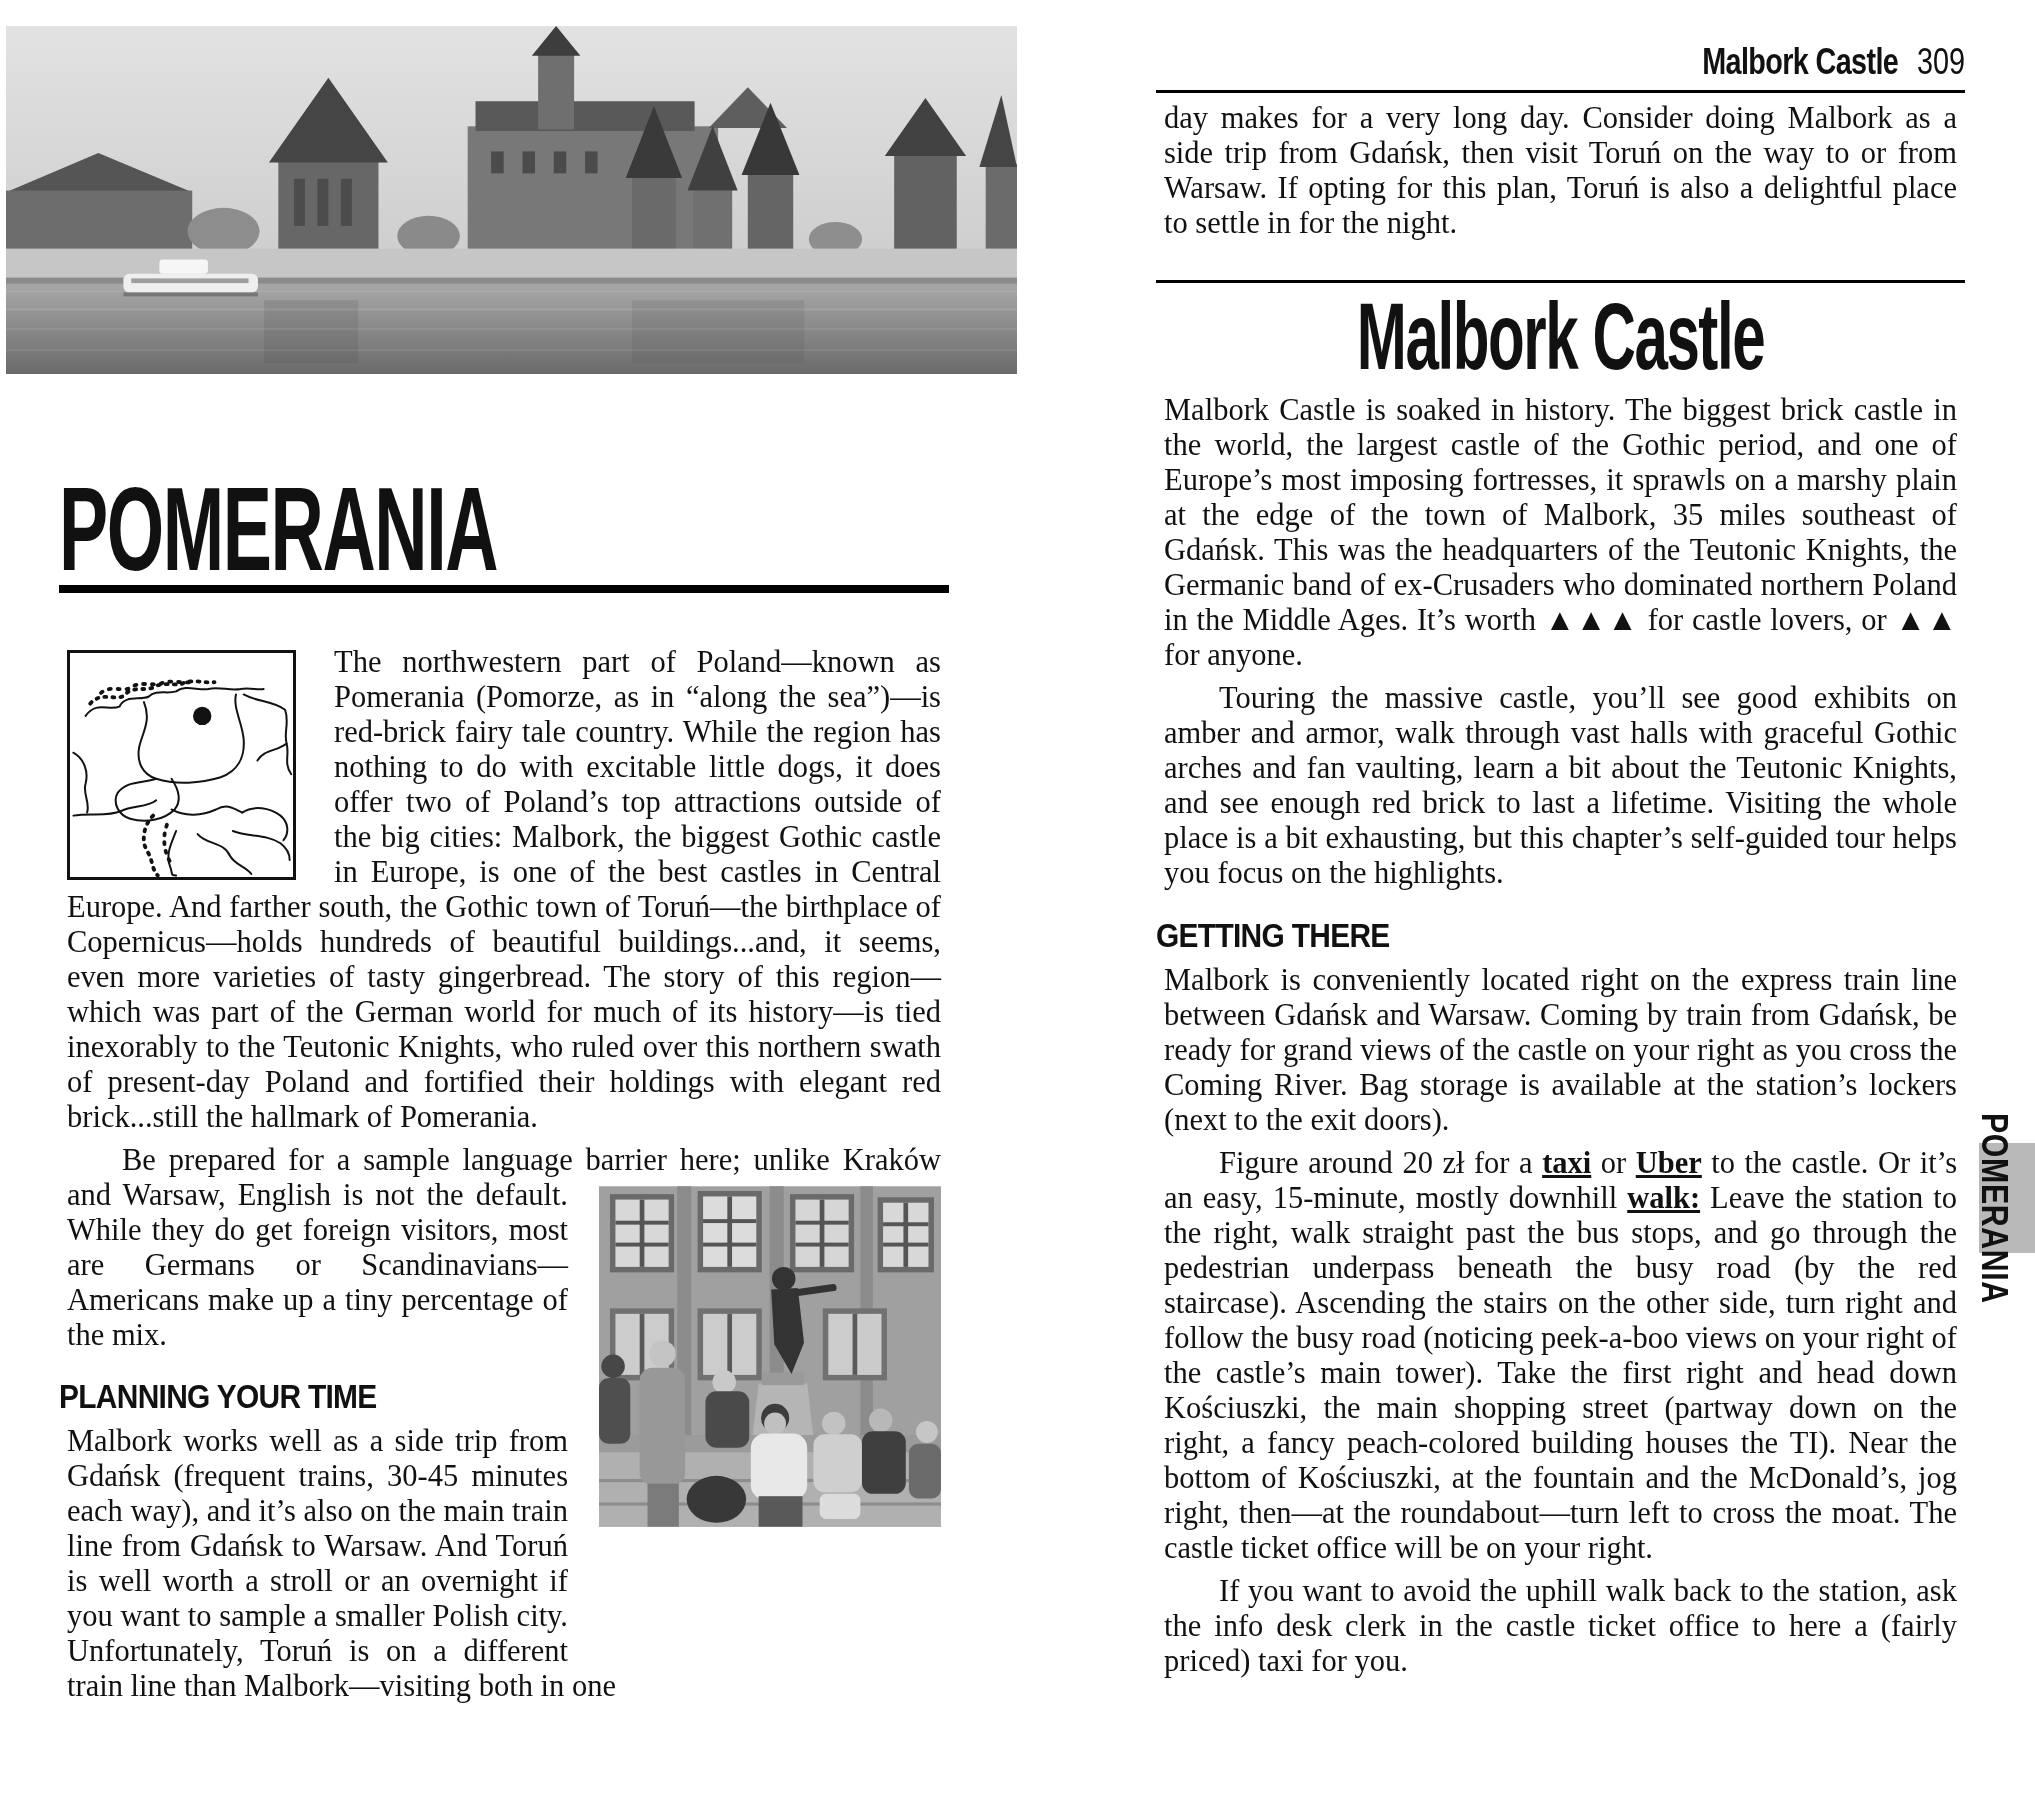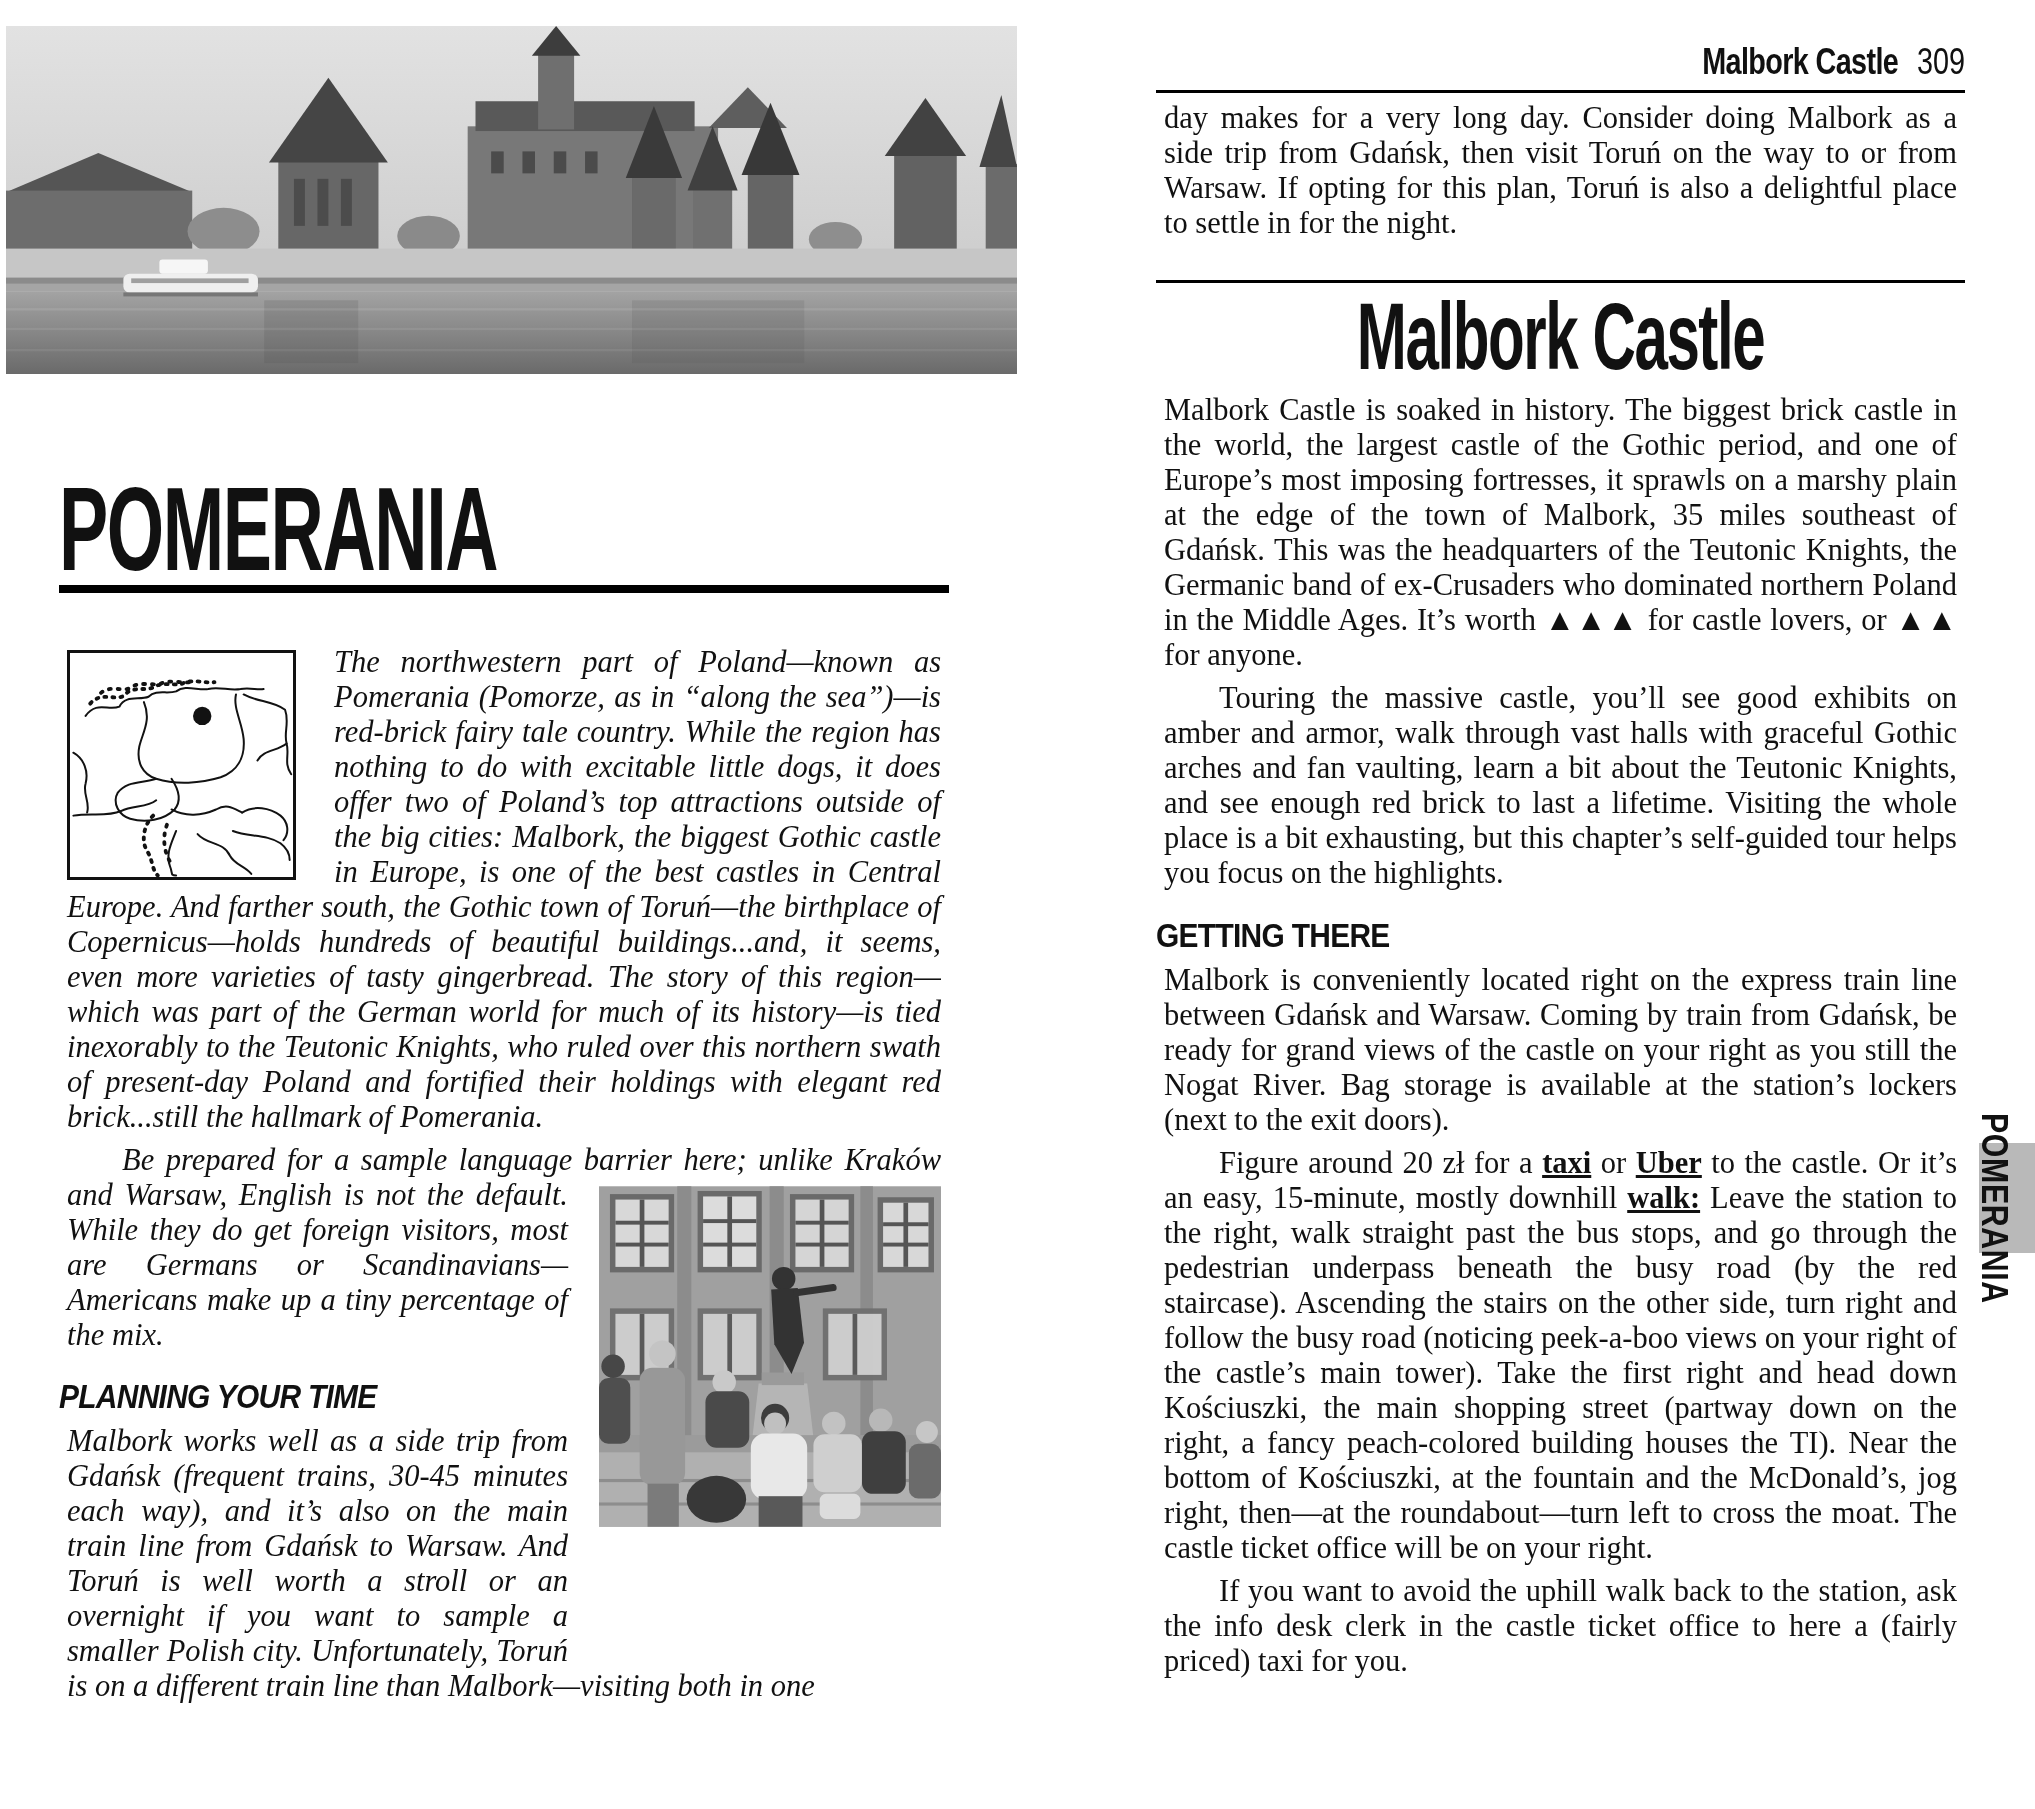--- a/index.html
+++ b/index.html
@@ -18,21 +18,21 @@
     margin:0;font-family:"Liberation Sans", sans-serif;font-weight:bold;
     font-size:119px;line-height:100px;letter-spacing:-2.3px;white-space:nowrap;
     transform:scaleX(0.62);transform-origin:left bottom;
   }
   .rule-thick{height:7.8px;background:#000;margin-top:6.3px;}
   .chapter-subtitle{
     margin-top:14px;font-family:"Liberation Sans", sans-serif;font-style:italic;
     font-size:33px;color:#222;letter-spacing:0.8px;
   }
   .body-text{font-size:30.5px;line-height:35px;text-align:justify;}
-  .left-body{margin-top:52px;font-style:italic;}
+  .left-body{margin-top:52px;}
   .left-body p, .right-col p{margin:8px;}
   .para-indent{text-indent:55px;}
   .float-map{
     float:left;width:229px;height:230px;margin:4.7px 38px 7.8px 0;
     border:3.1px solid #111;box-sizing:border-box;background:#fff;
   }
   .float-map svg{display:block;width:100%;height:100%;}
   .float-photo{
     float:right;width:342px;margin:7.8px 0 0 31px;padding-bottom:114px;
   }
@@ -286,21 +286,21 @@
 
   <p class="cont-para">day makes for a very long day. Consider doing Malbork as a side trip from Gdańsk, then visit Toruń on the way to or from Warsaw. If opting for this plan, Toruń is also a delightful place to settle in for the night.</p>
 
   <div class="rule-thin2"></div>
   <h1 class="section-title">Malbork Castle</h1>
 
   <p class="intro-para">Malbork Castle is soaked in history. The biggest brick castle in the world, the largest castle of the Gothic period, and one of Europe’s most imposing fortresses, it sprawls on a marshy plain at the edge of the town of Malbork, 35 miles southeast of Gdańsk. This was the headquarters of the Teutonic Knights, the Germanic band of ex-Crusaders who dominated northern Poland in the Middle Ages. It’s worth ▲▲▲ for castle lovers, or ▲▲ for anyone.</p>
   <p class="para-indent">Touring the massive castle, you’ll see good exhibits on amber and armor, walk through vast halls with graceful Gothic arches and fan vaulting, learn a bit about the Teutonic Knights, and see enough red brick to last a lifetime. Visiting the whole place is a bit exhausting, but this chapter’s self-guided tour helps you focus on the highlights.</p>
 
   <h2 class="subhead-right">GETTING THERE</h2>
-  <p>Malbork is conveniently located right on the express train line between Gdańsk and Warsaw. Coming by train from Gdańsk, be ready for grand views of the castle on your right as you still the Nogat River. Bag storage is available at the station’s lockers (next to the exit doors).</p>
+  <p>Malbork is conveniently located right on the express train line between Gdańsk and Warsaw. Coming by train from Gdańsk, be ready for grand views of the castle on your right as you cross the Coming River. Bag storage is available at the station’s lockers (next to the exit doors).</p>
 
   <p class="para-indent"><span>Figure around 20 zł for a </span><span class="bold-word">taxi</span><span> or </span><span class="bold-word">Uber</span><span> to the castle. Or it’s an easy, 15-minute, mostly downhill </span><span class="bold-word">walk:</span><span> Leave the station to the right, walk straight past the bus stops, and go through the pedestrian underpass beneath the busy road (by the red staircase). Ascending the stairs on the other side, turn right and follow the busy road (noticing peek-a-boo views on your right of the castle’s main tower). Take the first right and head down Kościuszki, the main shopping street (partway down on the right, a fancy peach-colored building houses the TI). Near the bottom of Kościuszki, at the fountain and the McDonald’s, jog right, then—at the roundabout—turn left to cross the moat. The castle ticket office will be on your right.</span></p>
 
   <p class="para-indent">If you want to avoid the uphill walk back to the station, ask the info desk clerk in the castle ticket office to here a (fairly priced) taxi for you.</p>
 </div>
 
 <div class="tab-bg"></div>
 <div class="tab-text">POMERANIA</div>
 
 

